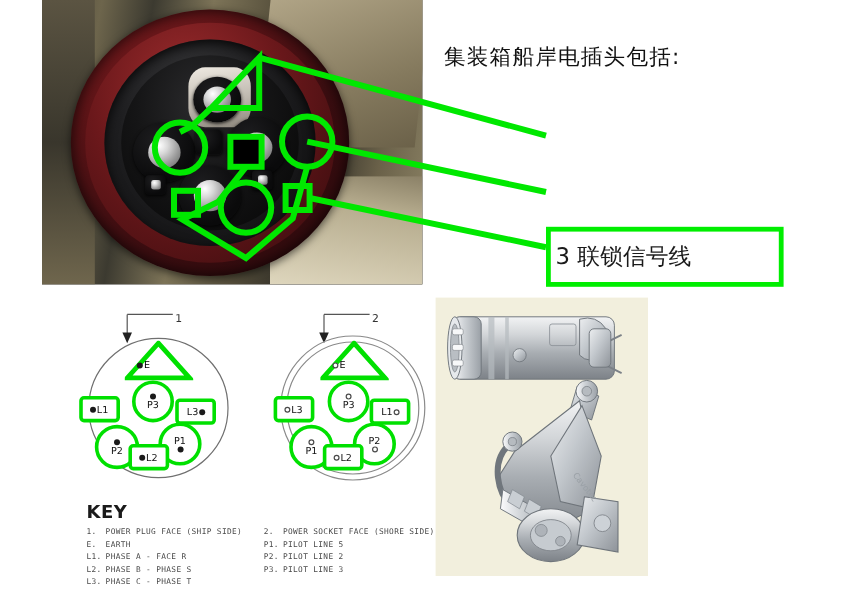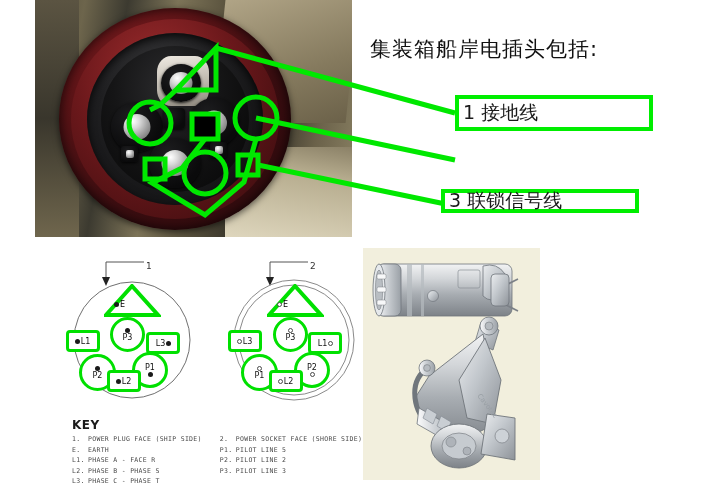--- a/index.html
+++ b/index.html
@@ -70,35 +70,35 @@
   .earth-boss{
     position:absolute;left:56px;top:10px;width:52px;height:50px;border-radius:14px/16px;
     background:linear-gradient(170deg,#efeae2,#bdb7ad 58%,#8c867c);
   }
   .svg-ov{position:absolute;left:0;top:0;width:708px;height:492px;pointer-events:none;}
 
   
   .headline{
     position:absolute;left:370px;top:35px;
     font-family:"DejaVu Sans","Liberation Sans",sans-serif;
-    font-size:21px;color:#111;letter-spacing:1px;white-space:nowrap;
+    font-size:18px;color:#111;letter-spacing:1px;white-space:nowrap;
   }
 
   
   .cbox{
     position:absolute;box-sizing:border-box;
     border:4px solid #00ee00;background:#fff;
     font-family:"DejaVu Sans","Liberation Sans",sans-serif;
     font-size:19px;color:#1a1a1a;
     display:flex;align-items:center;padding-left:4px;
     white-space:nowrap;
   }
   #cbox1{left:455px;top:95px;width:198px;height:36px;}
   #cbox2{left:455px;top:143px;width:198px;height:34px;}
-  #cbox3{left:441px;top:189px;width:198px;height:24px;}
+  #cbox3{left:455px;top:189px;width:198px;height:50px;}
 
   
   .diagram{position:absolute;}
   .marker{
     position:absolute;box-sizing:border-box;
     border:3px solid #00e000;
     display:flex;align-items:center;justify-content:center;
     font-family:"DejaVu Sans","Liberation Sans",sans-serif;
     font-size:8px;color:#111;background:#fff;white-space:nowrap;
   }
@@ -120,21 +120,21 @@
   }
 
   
   .keyblock{
     position:absolute;left:72px;top:418px;
     font-family:"DejaVu Sans Mono","Liberation Mono",monospace;
     color:#4a4a4a;
   }
   .key-title{
     font-family:"DejaVu Sans","Liberation Sans",sans-serif;
-    font-size:12px;font-weight:bold;color:#1a1a1a;margin-bottom:3px;letter-spacing:.5px;
+    font-size:15px;font-weight:bold;color:#1a1a1a;margin-bottom:3px;letter-spacing:.5px;
   }
   .key-cols{display:flex;gap:18px;}
   .key-col{display:flex;flex-direction:column;gap:2.5px;}
   .key-row{display:flex;font-size:6.5px;line-height:8px;letter-spacing:.3px;}
   .key-code{width:16px;flex:none;}
   .key-text{white-space:nowrap;}
 
   
   .cad{
     position:absolute;left:363px;top:248px;width:177px;height:232px;
@@ -202,21 +202,20 @@
     <polyline points="176,90 160,105 150,110" fill="none" stroke="#00e800" stroke-width="5"></polyline>
     <polyline points="205,139 182,168 152,183 205,215 244,182 256,139" fill="none" stroke="#00e800" stroke-width="5"></polyline>
 
     <line x1="216" y1="48" x2="455" y2="113" stroke="#00e800" stroke-width="5"></line>
     <line x1="256" y1="118" x2="455" y2="160" stroke="#00e800" stroke-width="5"></line>
     <line x1="258" y1="165" x2="455" y2="206" stroke="#00e800" stroke-width="5"></line>
   </svg>
 
   <div class="headline">集装箱船岸电插头包括:</div>
 
-  <div class="cbox" id="cbox1">1 接地线</div>
   <div class="cbox" id="cbox3">3 联锁信号线</div>
 
   <div class="diagram" style="left:62px;top:252px;width:140px;height:150px;">
 
     <svg style="position:absolute;left:0;top:0;" width="140" height="150">
       <line x1="44" y1="10" x2="82" y2="10" stroke="#555" stroke-width="1"></line>
       <line x1="44" y1="10" x2="44" y2="26" stroke="#555" stroke-width="1"></line>
       <polygon points="44,34 40,25 48,25" fill="#222"></polygon>
       <circle cx="70" cy="88" r="58" fill="none" stroke="#707070" stroke-width="1"></circle>
     </svg>

